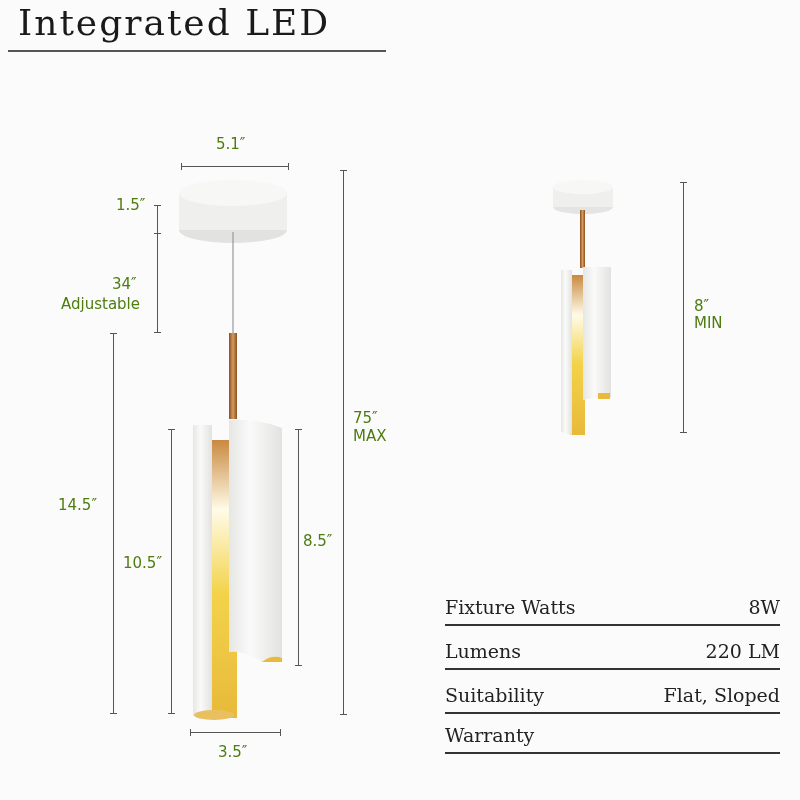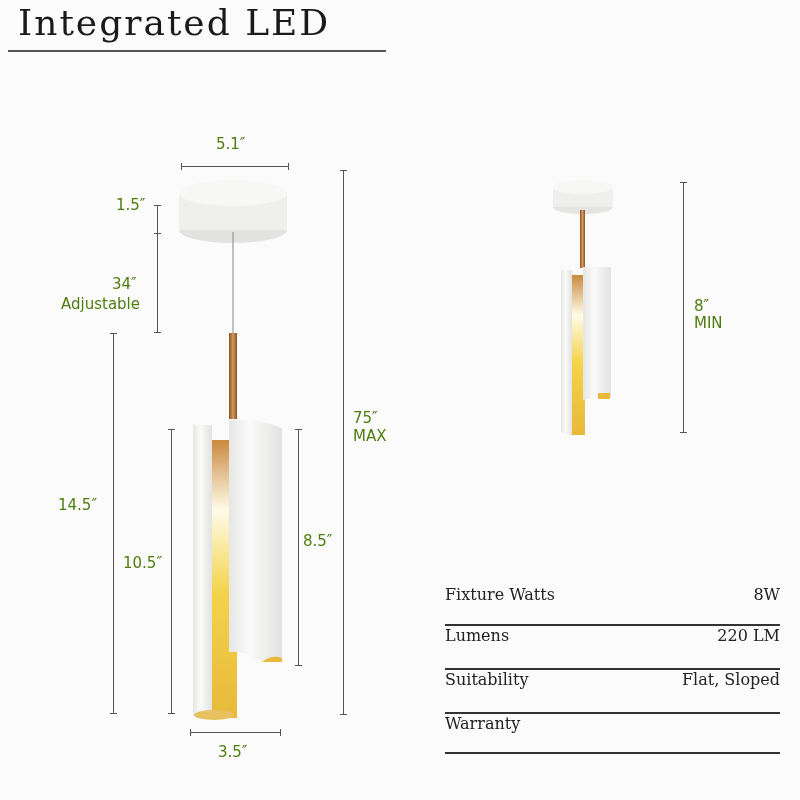--- a/index.html
+++ b/index.html
@@ -7,22 +7,22 @@
          font-family: "DejaVu Sans", sans-serif; color: #222; }
   .abs { position: absolute; }
   .title { left: 18px; top: 2px; font-family: "DejaVu Serif", serif; font-size: 36px; letter-spacing: 2px; color: #1a1a1a; text-align: right; }
   .title-rule { left: 8px; top: 50px; width: 378px; height: 2px; background: #555; }
   .dim { font-size: 15px; color: #4d7c0f; line-height: 17px; text-align: center; }
   .vline { width: 1px; background: #555; }
   .hline { height: 1px; background: #555; }
   .tick-h { position: absolute; width: 7px; height: 1px; background: #555; left: -3px; }
   .tick-v { position: absolute; height: 7px; width: 1px; background: #555; top: -3px; }
   .specs { left: 445px; top: 585px; width: 335px; font-family: "DejaVu Serif", serif; }
-  .spec-row { height: 44px; display: flex; justify-content: space-between; align-items: flex-start;
-              padding-bottom: 6px; border-bottom: 2px solid #333; font-size: 16px; color: #222; box-sizing: border-box; }
+  .spec-row { height: 44px; display: flex; justify-content: space-between; align-items: flex-end;
+              padding-bottom: 6px; border-bottom: 2px solid #333; font-size: 19px; color: #222; box-sizing: border-box; }
   .spec-row:first-child { height: 41px; }
 </style>
 </head>
 <body>
 
 <div class="abs title">Integrated LED</div>
 <div class="abs title-rule"></div>
 
 <svg class="abs" style="left:0;top:0" width="800" height="800">
   <defs>

